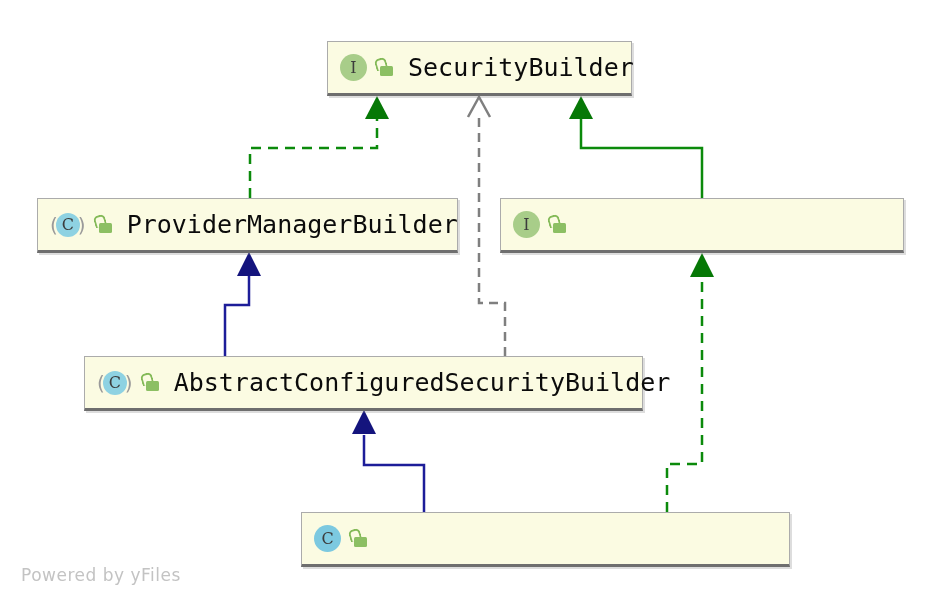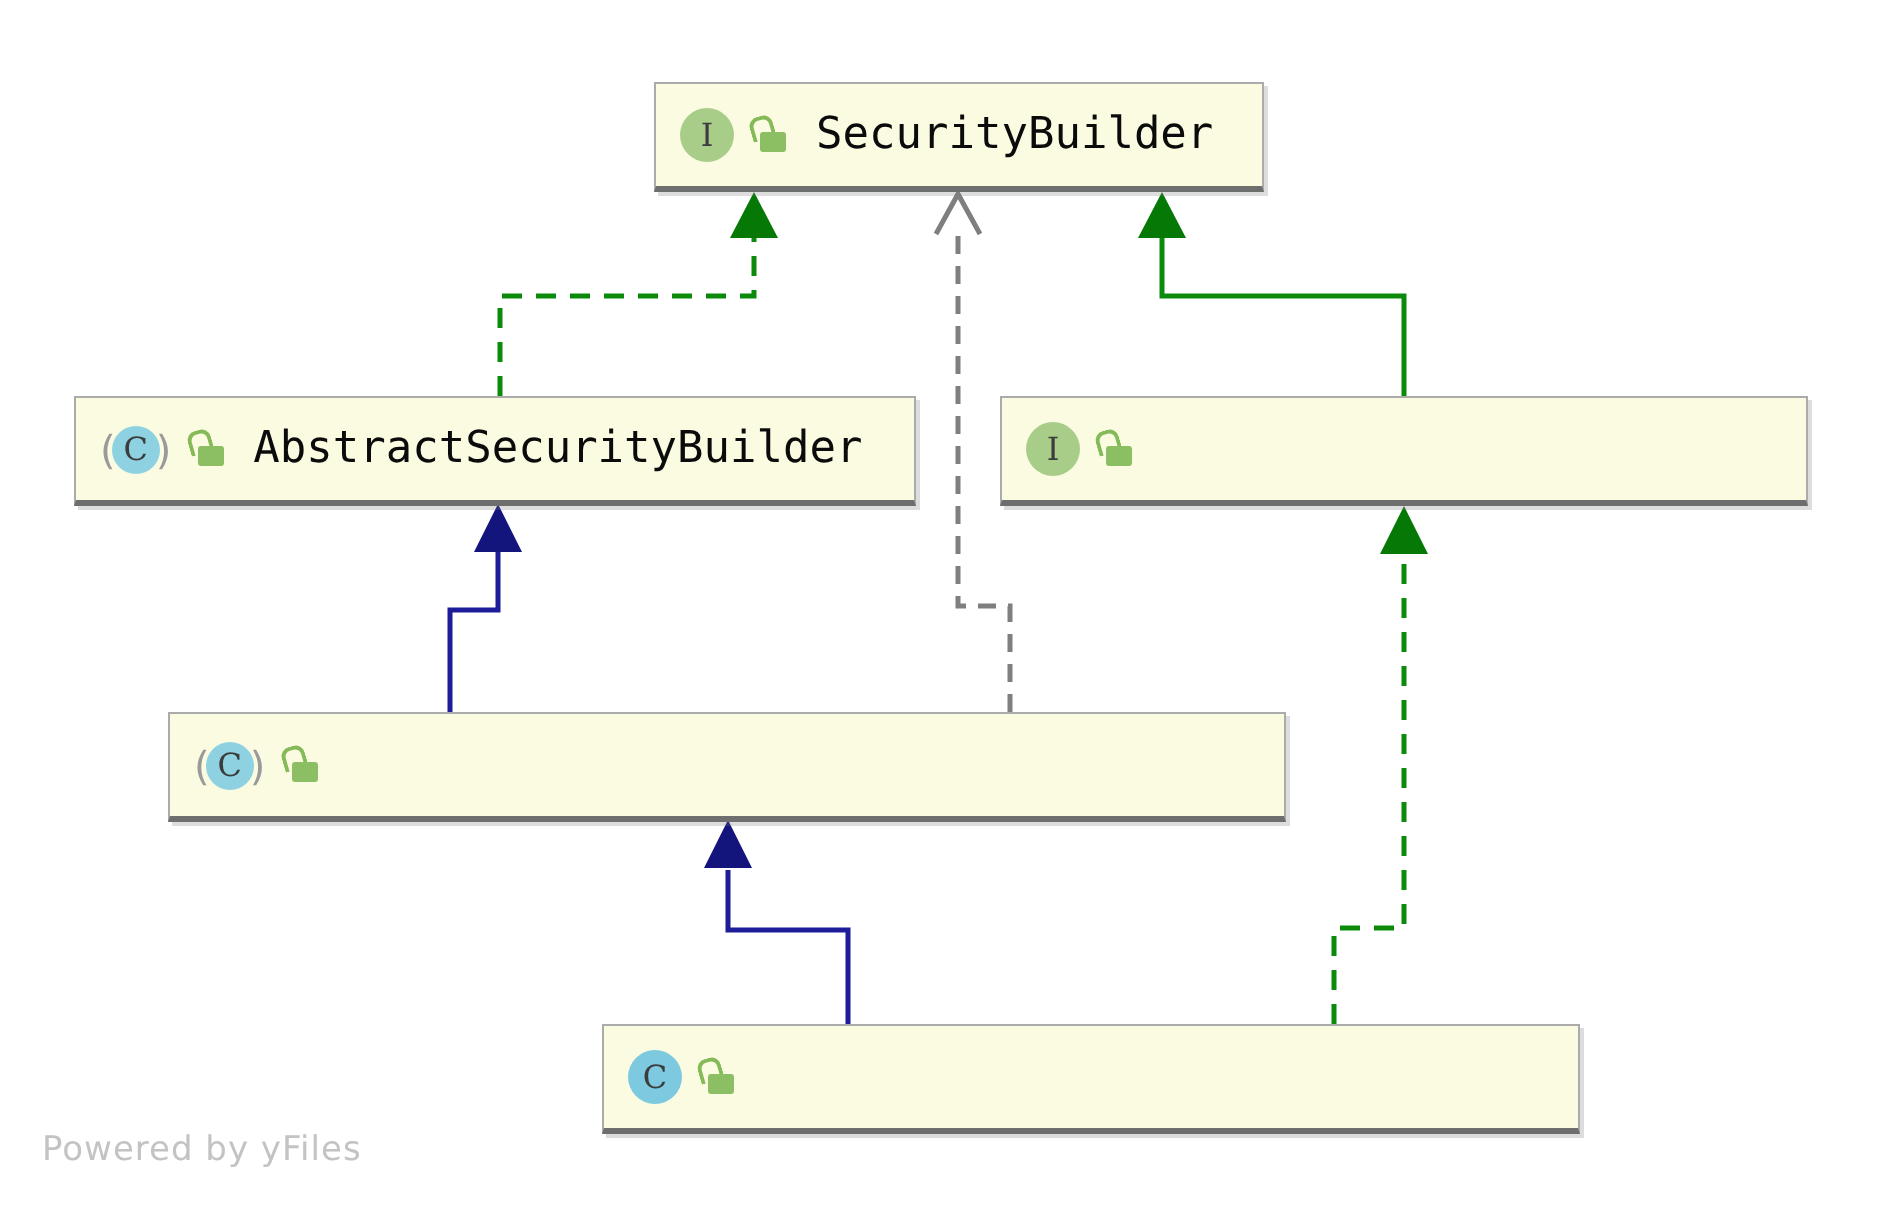--- a/index.html
+++ b/index.html
@@ -10,21 +10,21 @@
   #edges{position:absolute;left:0;top:0;width:944px;height:612px;}
   .node{
     position:absolute;box-sizing:border-box;
     background:#fbfbe2;
     border:1px solid #ababab;
     border-bottom:3px solid #6e6e6e;
     box-shadow:2px 2px 0 rgba(120,120,120,0.25);
     display:flex;align-items:center;padding-left:12px;
   }
   .node .label{
-    margin-left:14px;font-size:22px;color:#0b0b0b;letter-spacing:0px;
+    margin-left:14px;font-size:25px;color:#0b0b0b;letter-spacing:0px;
     white-space:nowrap;
   }
   .badge{
     width:27px;height:27px;border-radius:50%;
     display:flex;align-items:center;justify-content:center;
     font-family:"DejaVu Serif", serif;font-size:16px;color:#3c3c3c;
     flex:none;
   }
   .badge.interface{background:#a8cd89;}
   .badge.class{background:#7cc9e0;}
@@ -99,21 +99,21 @@
 <div class="node" style="left:37px;top:198px;width:421px;height:55px;">
   <span class="iconwrap">
     <span class="paren open">(</span>
     <span class="badge abstract">C</span>
     <span class="paren close">)</span>
   </span>
   <span class="lock">
       <span class="shackle"></span>
       <span class="body"></span>
     </span>
-  <span class="label">AbstractSecurityBuilder</span>
+  <span class="label">ProviderManagerBuilder</span>
 </div>
 
 <div class="node" style="left:500px;top:198px;width:404px;height:55px;">
   <span class="iconwrap">
     <span class="badge interface">I</span>
   </span>
   <span class="lock">
       <span class="shackle"></span>
       <span class="body"></span>
     </span>
@@ -122,20 +122,21 @@
 <div class="node" style="left:84px;top:356px;width:559px;height:55px;">
   <span class="iconwrap">
     <span class="paren open">(</span>
     <span class="badge abstract">C</span>
     <span class="paren close">)</span>
   </span>
   <span class="lock">
       <span class="shackle"></span>
       <span class="body"></span>
     </span>
+  <span class="label">AbstractConfiguredSecurityBuilder</span>
 </div>
 
 <div class="node" style="left:301px;top:512px;width:489px;height:55px;">
   <span class="iconwrap">
     <span class="badge class">C</span>
   </span>
   <span class="lock">
       <span class="shackle"></span>
       <span class="body"></span>
     </span>

